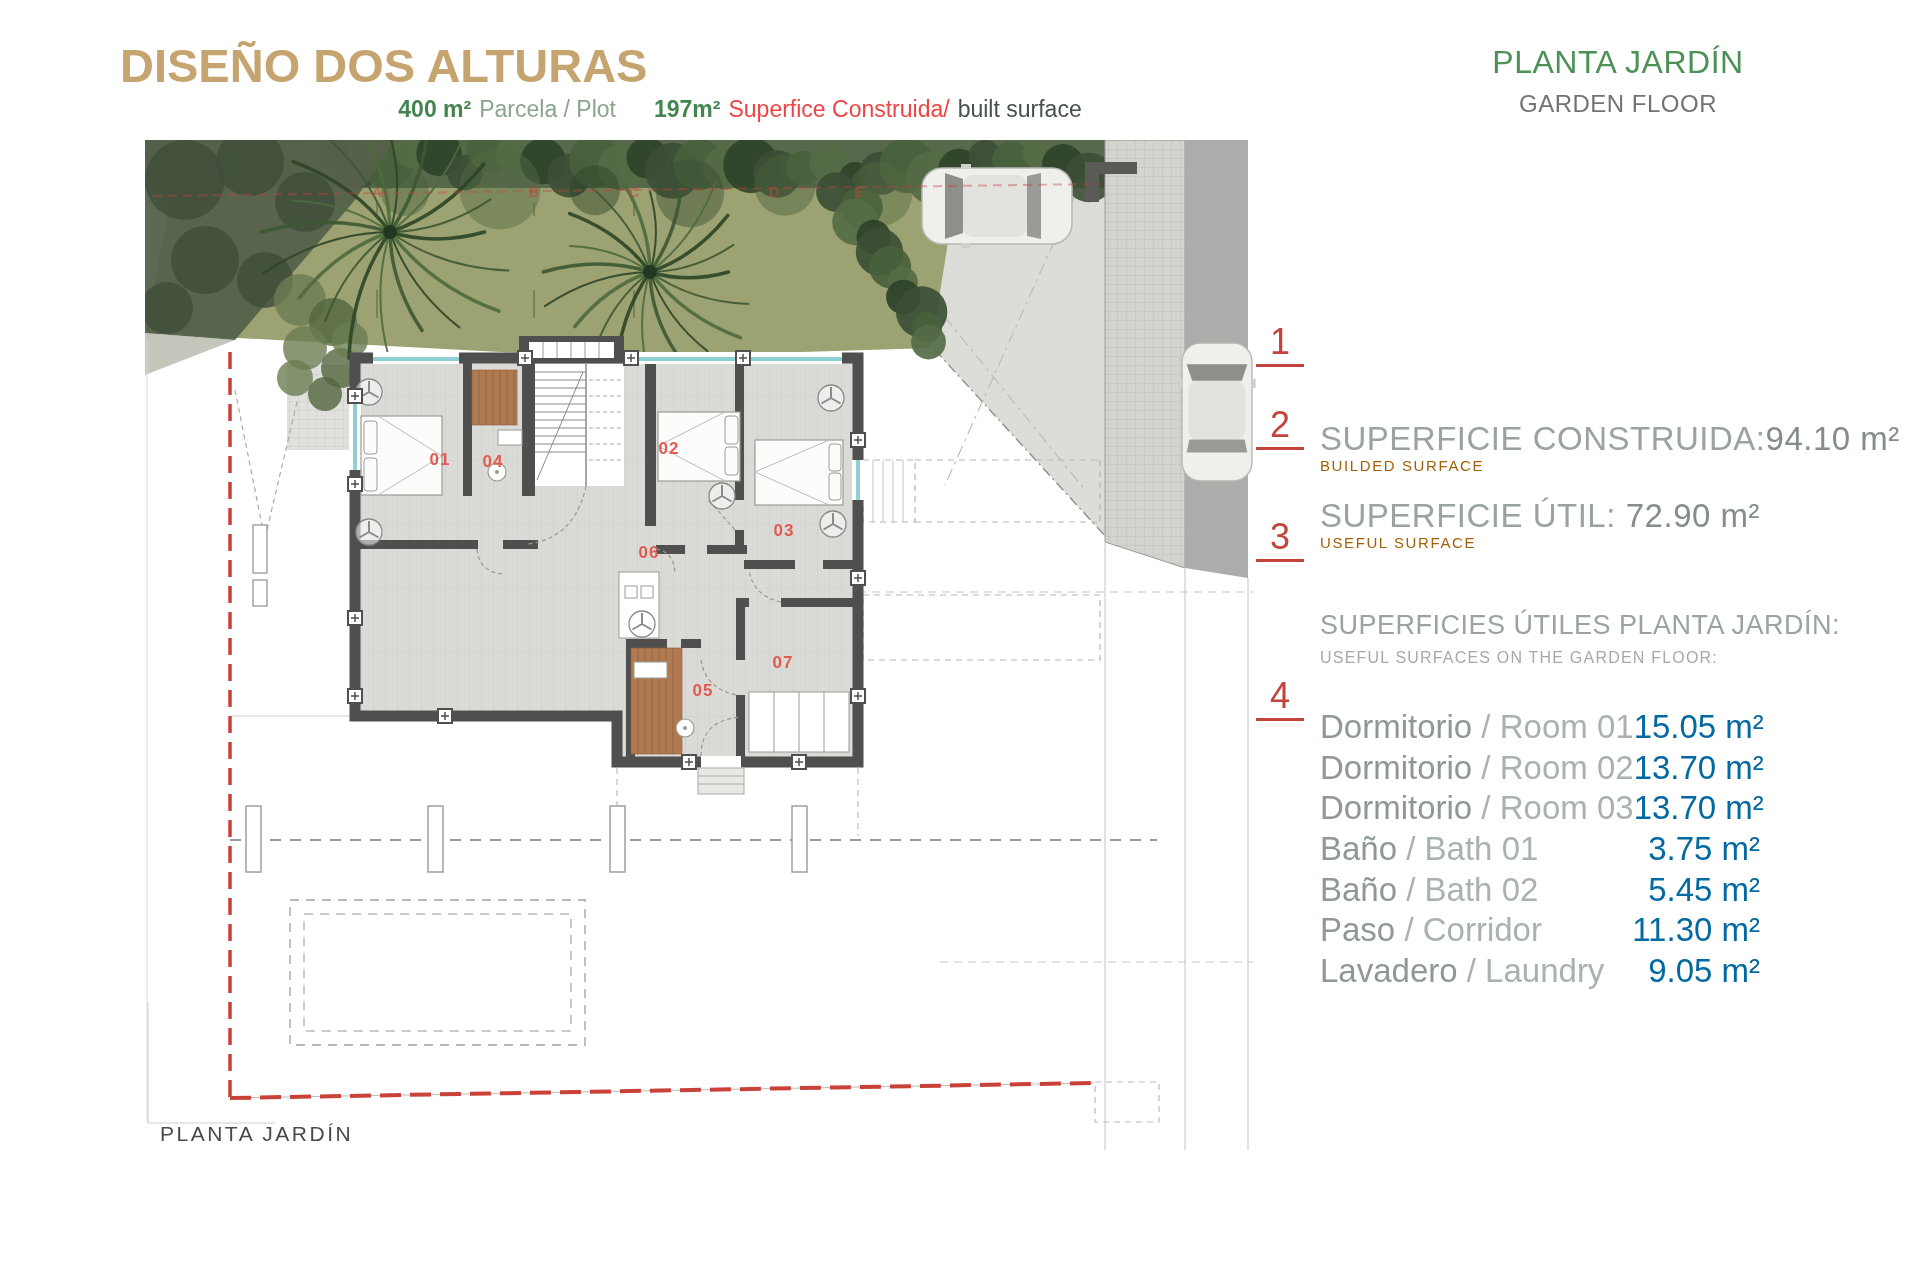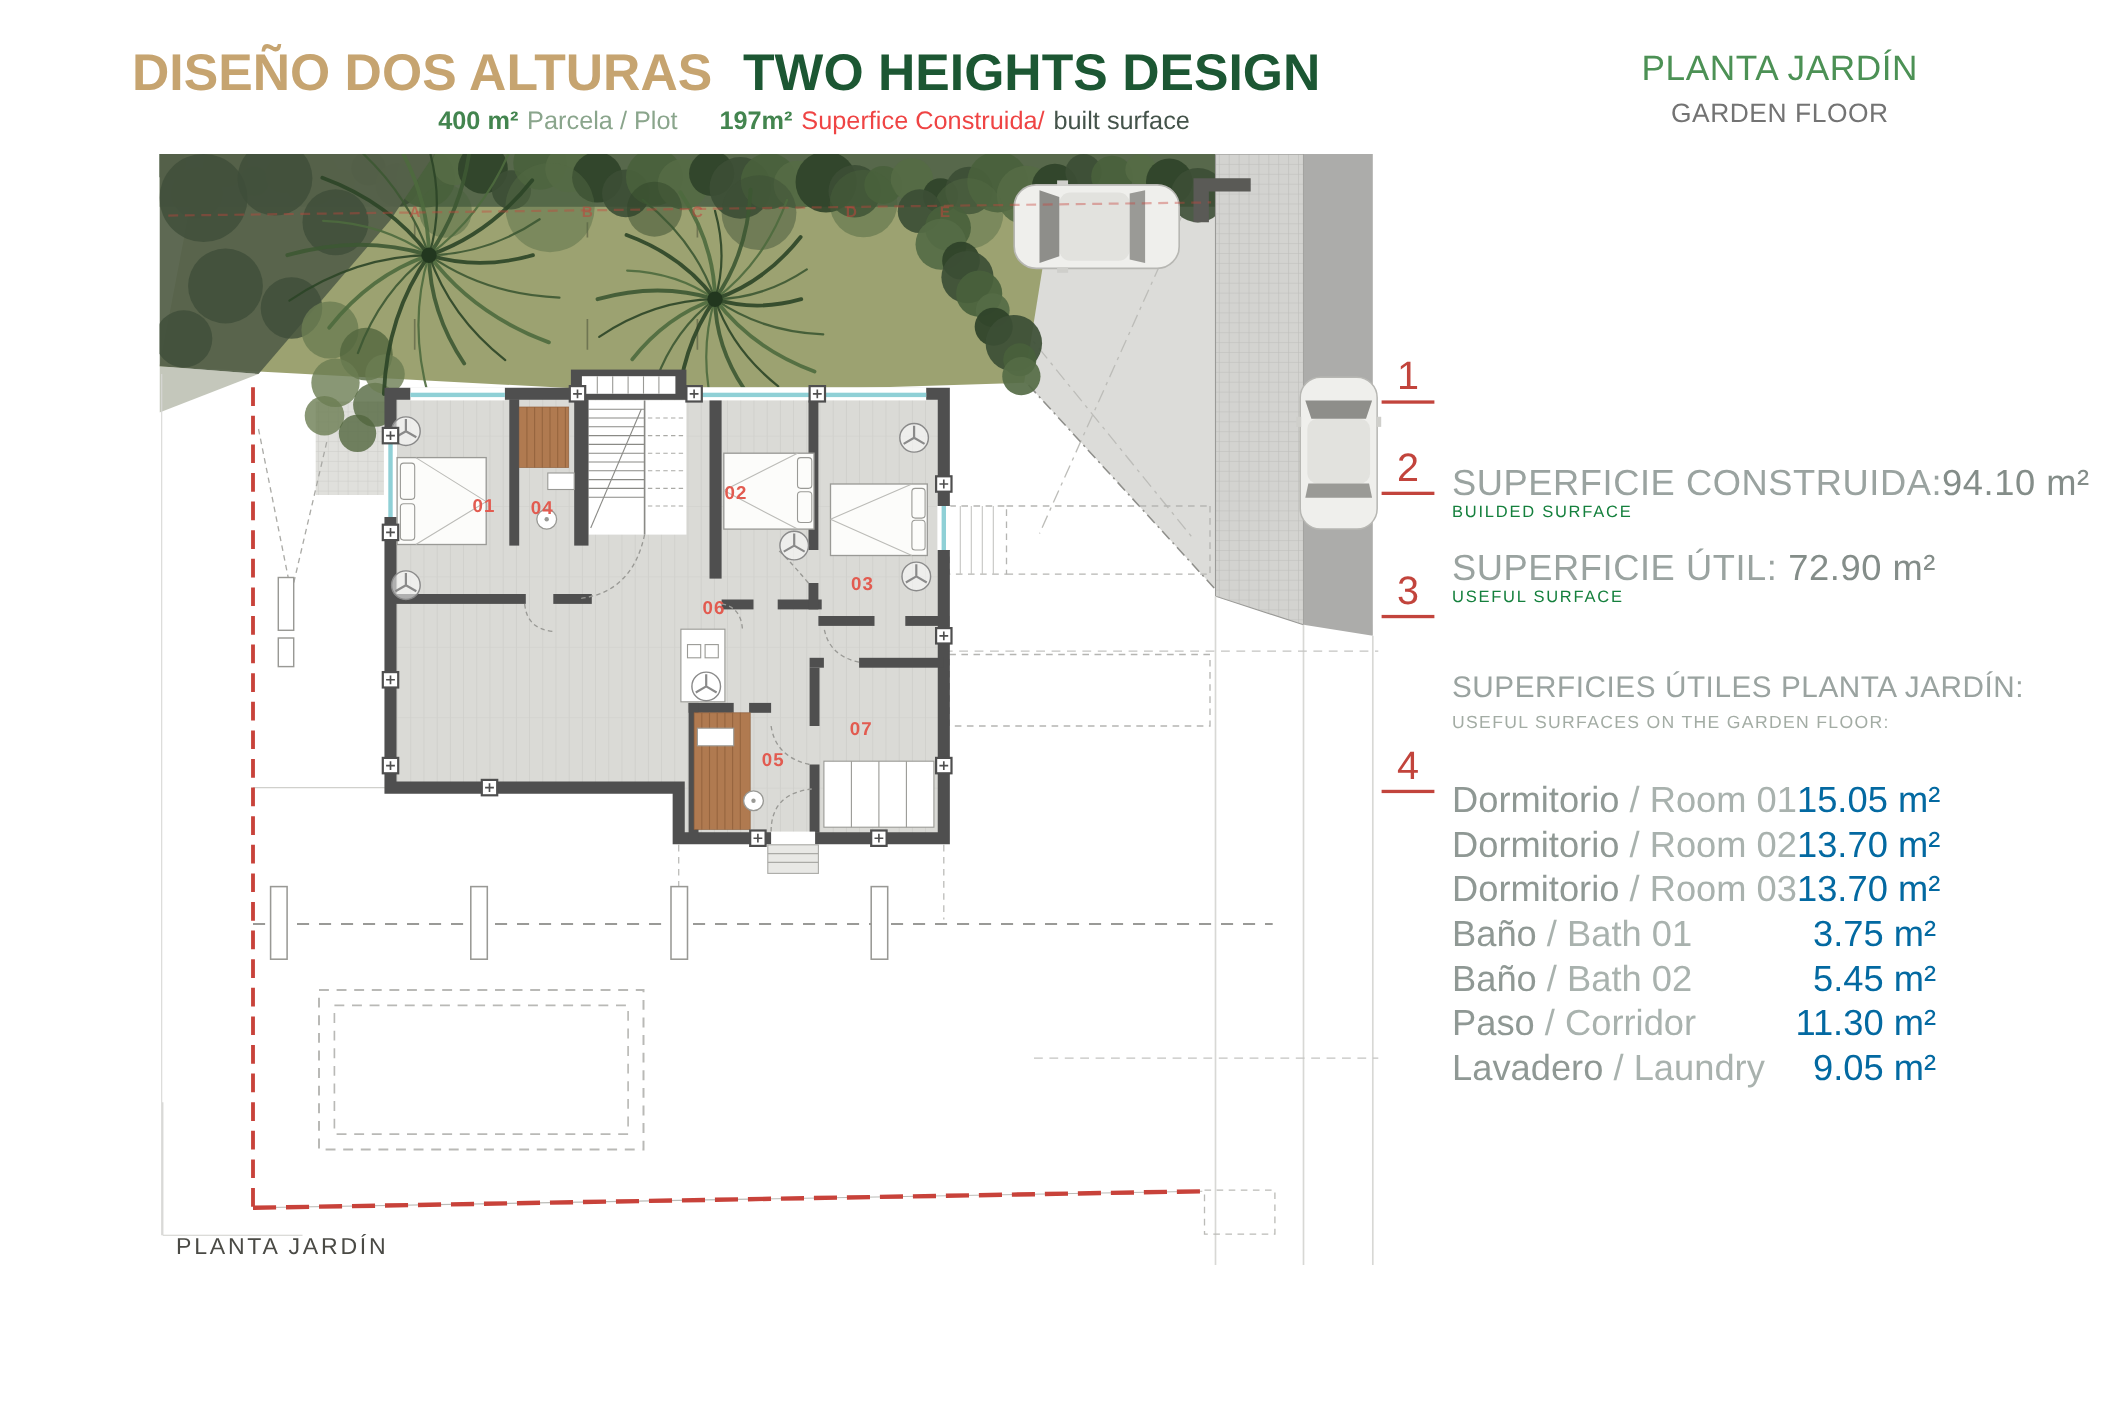--- a/index.html
+++ b/index.html
@@ -18,42 +18,41 @@
   .sub-dark{color:#44534A;}
   .floor-title{position:absolute;left:1482px;top:42px;width:272px;text-align:center;line-height:41px;white-space:nowrap;}
   .floor-es{font-size:32px;color:#4C9155;letter-spacing:.5px;}
   .floor-en{font-size:24px;color:#737373;letter-spacing:.5px;}
   
   .marker{position:absolute;left:1256px;width:48px;text-align:center;color:#C2443C;font-size:36px;line-height:36px;}
   .marker .ml{height:2.5px;background:#C2443C;margin-top:4px;}
   .prow{position:absolute;left:1320px;width:440px;display:flex;justify-content:space-between;
         font-size:33px;font-weight:300;color:#9AA3A0;letter-spacing:.5px;white-space:nowrap;}
   .prow .pval{color:#848D89;}
-  .psub{position:absolute;left:1320px;font-size:15px;color:#15803d;letter-spacing:1.6px;white-space:nowrap;}
+  .psub{position:absolute;left:1320px;font-size:15px;color:#a16207;letter-spacing:1.6px;white-space:nowrap;}
   .sec-title{position:absolute;left:1320px;font-size:27px;font-weight:300;color:#9AA3A0;letter-spacing:.5px;white-space:nowrap;}
   .sec-sub{position:absolute;left:1320px;font-size:16px;color:#A3ACA4;letter-spacing:1.2px;white-space:nowrap;}
   .surface-list{position:absolute;left:1320px;top:707px;width:440px;}
   .srow{height:40.6px;display:flex;justify-content:space-between;align-items:center;font-size:33px;font-weight:300;white-space:nowrap;}
   .srow .es{color:#8F9894;}
   .srow .en{color:#A9B2AE;}
   .srow .val{color:#0369a1;}
   
   .plan-wrap{position:absolute;left:145px;top:140px;width:1115px;height:1025px;}
   .caption{position:absolute;left:160px;top:1122px;font-size:21px;font-weight:300;color:#4A4A45;letter-spacing:2.5px;white-space:nowrap;}
   svg text.rlabel{fill:#E25B50;font-size:17px;font-weight:700;letter-spacing:1px;font-family:"Liberation Sans",sans-serif;}
   svg text.glabel{fill:#C0453C;opacity:.55;font-size:14px;font-weight:700;font-family:"Liberation Sans",sans-serif;}
 </style>
 </head>
 <body>
 
 <div class="page">
 
   <div class="titles">
     <span class="title-es">DISEÑO DOS ALTURAS</span>
-      <span class="title-en">TWO HEIGHTS DESIGN</span>
   </div>
   <div class="subtitle">
     <span class="grp">
       <span class="sub-strong">400 m²</span>
       <span class="sub-light">Parcela / Plot</span>
     </span>
     <span class="grp">
       <span class="sub-strong">197m²</span>
       <span class="sub-mid">Superfice Construida/</span>
       <span class="sub-dark">built surface</span>

